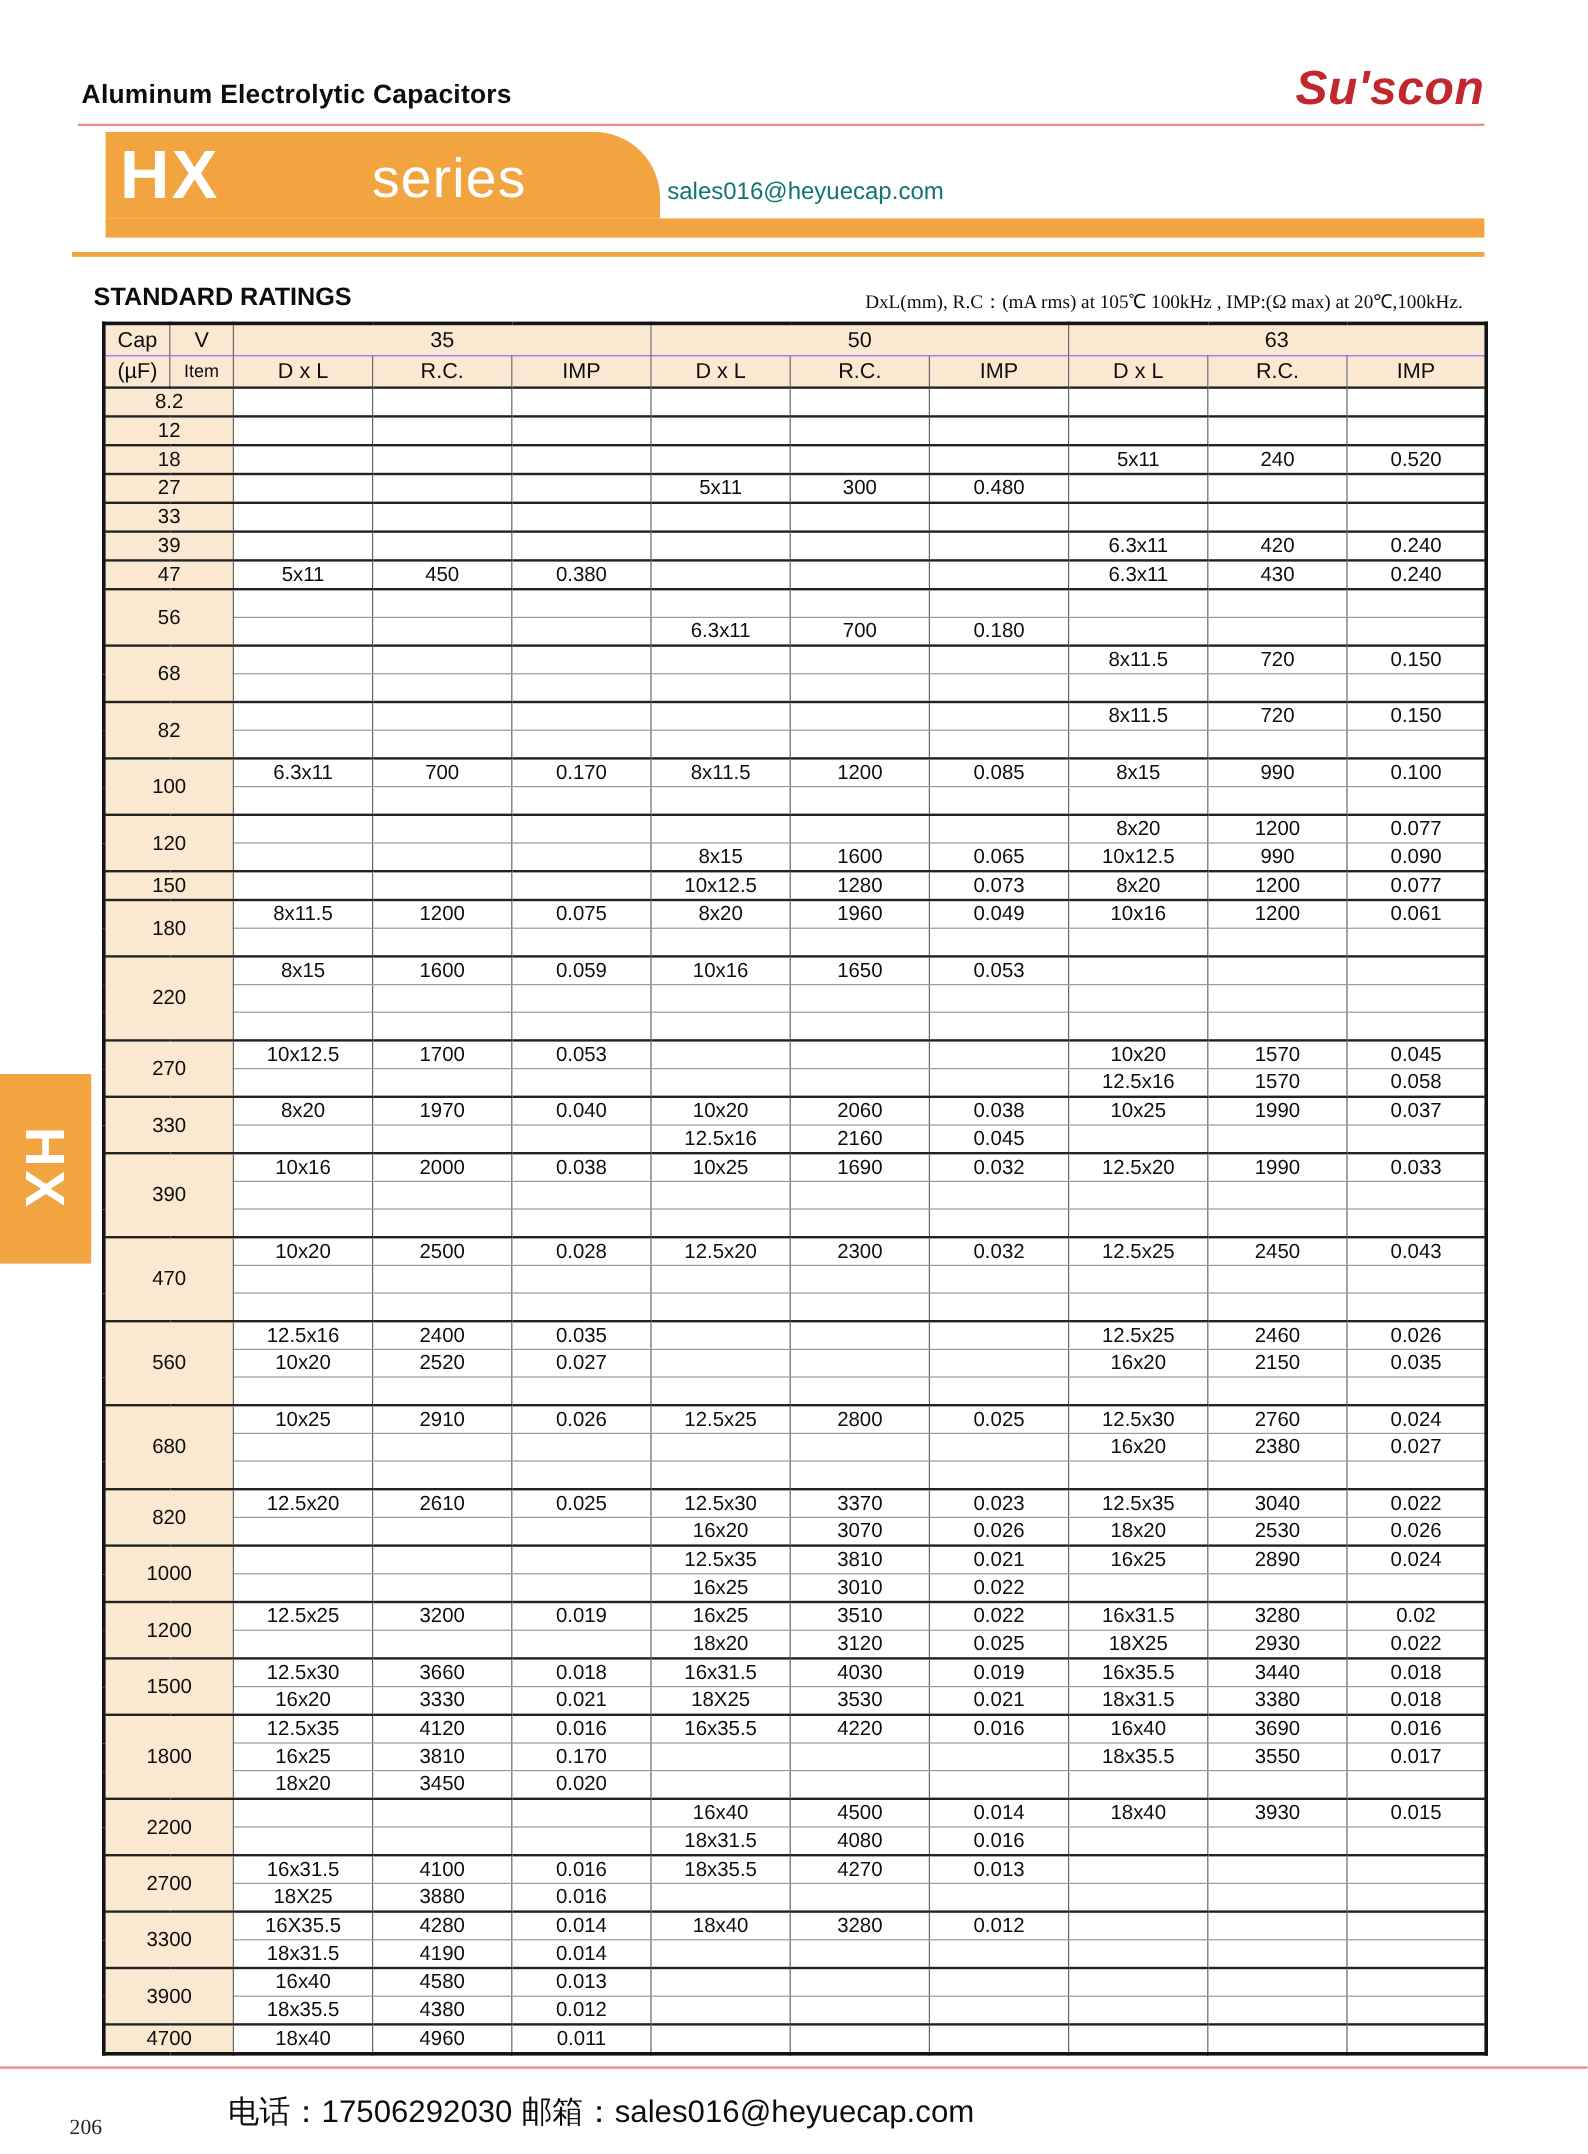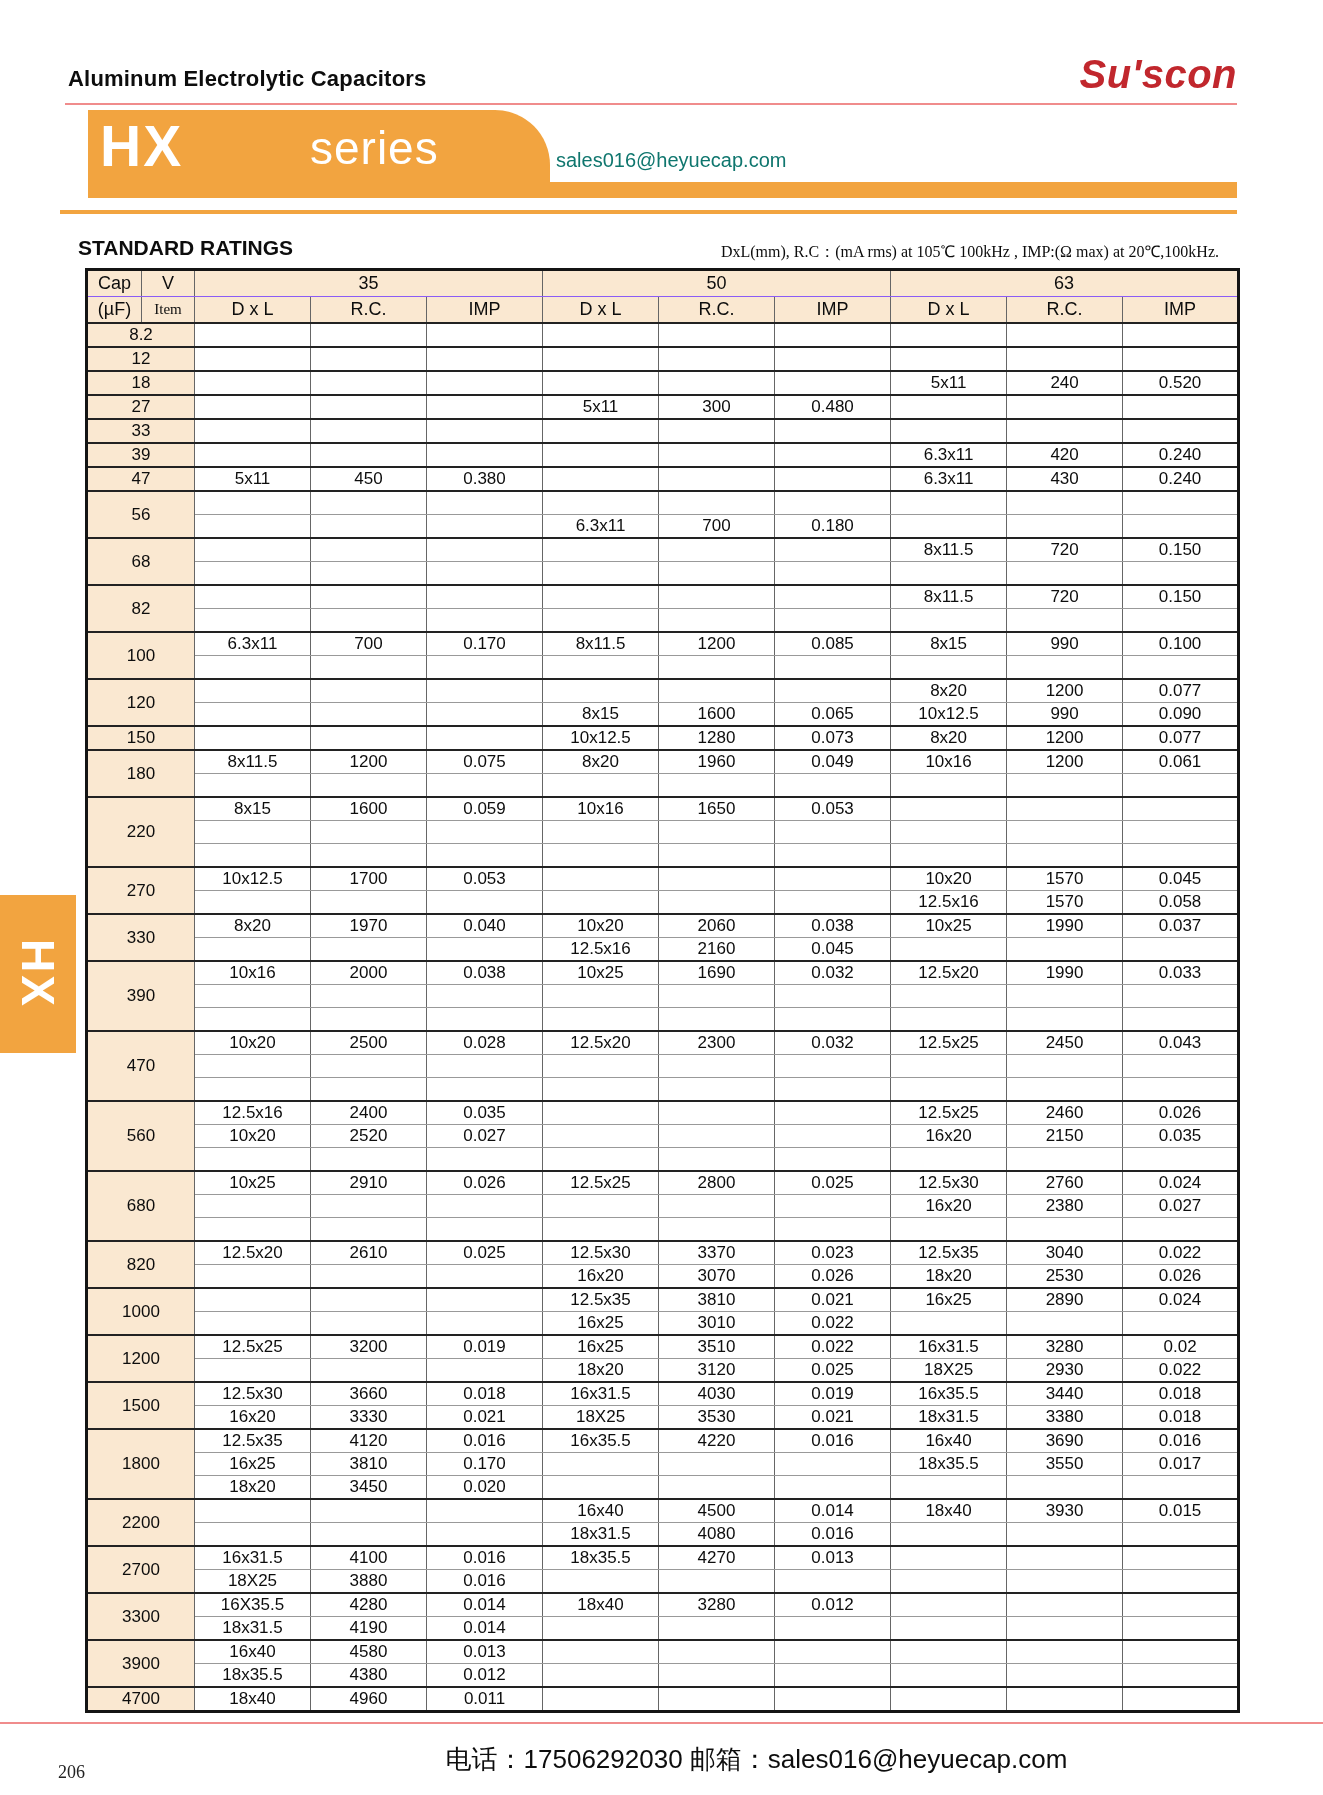--- a/index.html
+++ b/index.html
@@ -62,41 +62,41 @@
   table.ratings th, table.ratings td{
     border-left:1px solid #666;border-right:1px solid #666;
     border-top:1px solid #999;border-bottom:1px solid #999;
     padding:0;text-align:center;vertical-align:middle;
     white-space:nowrap;overflow:hidden;
   }
   table.ratings thead th{
     background:var(--cream);font-weight:normal;height:25px;font-size:18px;
     border-top:1px solid #444;border-bottom:1px solid #8b5cf6;
   }
-  table.ratings thead th.item-h{font-size:15px;font-family:Liberation Serif, serif;}
+  table.ratings thead th.item-h{font-size:15px;}
   table.ratings tbody td{height:22px;background:#fff;}
   table.ratings tbody td.cap{background:var(--cream);font-size:17px;}
   table.ratings tbody tr.group-start td{border-top:2px solid #222;}
   .side-tab{
     position:absolute;left:0;top:895px;width:76px;height:158px;background:var(--orange);
     display:flex;align-items:center;justify-content:center;
   }
   .side-tab .tab-text{
     transform:rotate(90deg);
     font-size:46px;font-weight:bold;color:#fff;letter-spacing:3px;
   }
   .pink-rule-bottom{
     position:absolute;left:0;top:1722px;width:1323px;height:2px;background:var(--pink);
   }
   .page-number{
     position:absolute;left:58px;top:1734px;
     font-family:"Liberation Serif", serif;font-size:18px;color:#222;margin-top:28px;
   }
   .footer-contact{
-    position:absolute;left:190px;top:1742px;width:1133px;text-align:center;
+    position:absolute;left:190px;top:1742px;width:1133px;text-align:left;
     font-size:26px;color:#0d0d0d;
   }
 </style>
 </head>
 <body>
 
 <div class="doc-title">Aluminum Electrolytic Capacitors</div>
 <div class="brand-logo">Su'scon</div>
 <div class="pink-rule-top"></div>
 

